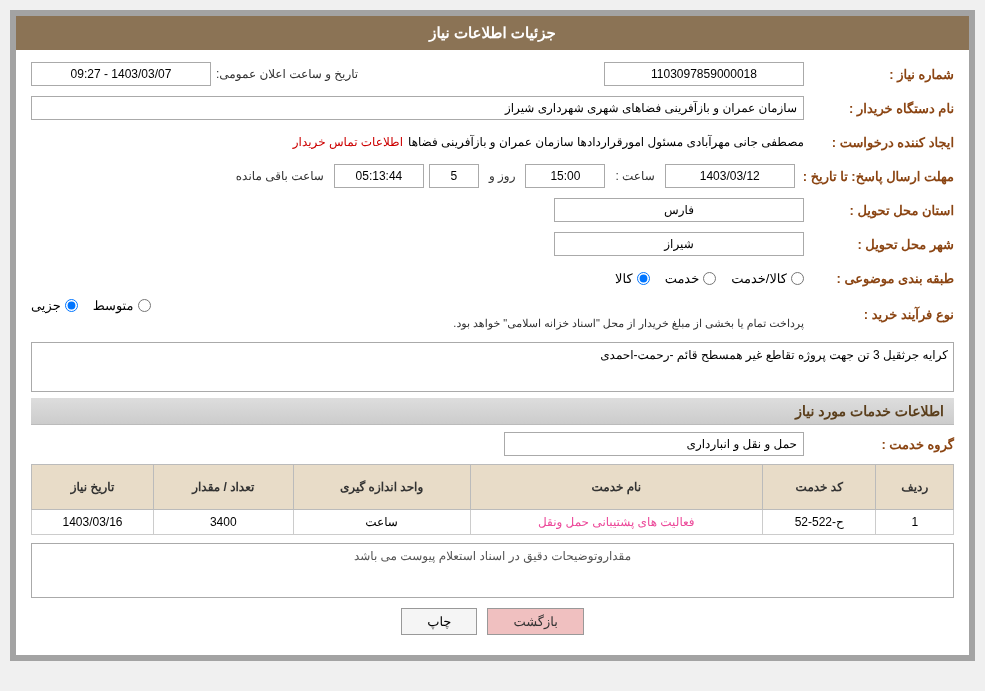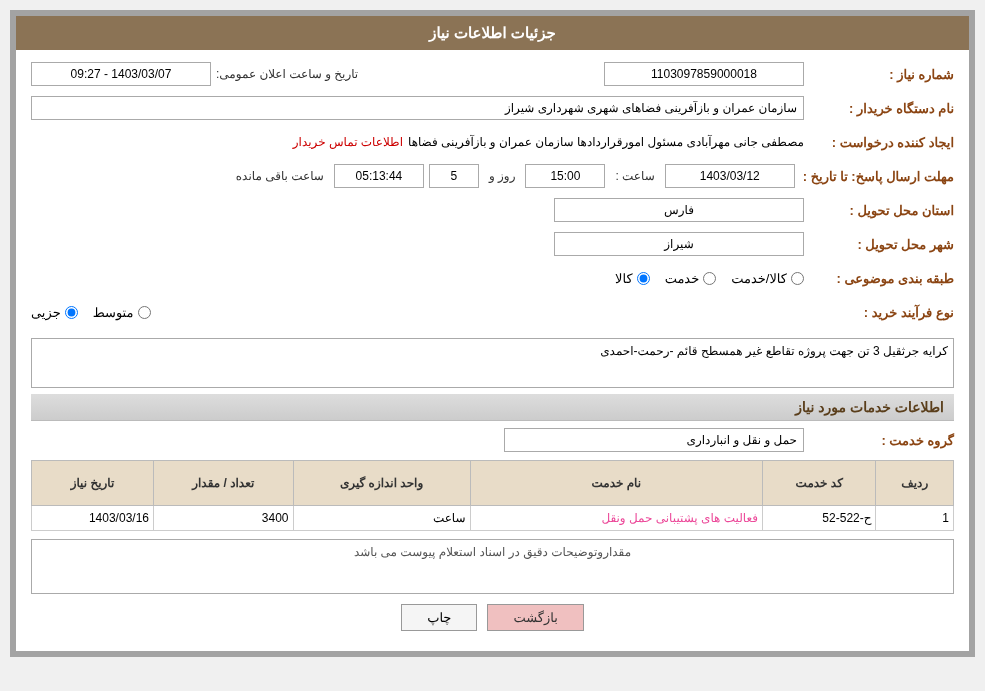--- a/index.html
+++ b/index.html
@@ -108,20 +108,21 @@
       background: #e8dcc8;
       border: 1px solid #bbb;
       padding: 15px 8px;
       text-align: center;
       font-size: 12px;
       color: #333;
     }
     .services-table td {
       border: 1px solid #ccc;
       padding: 5px 4px;
+      text-align: center;
       font-size: 12px;
     }
     .services-table td.service-name {
       color: #ec4899;
     }
     .buyer-notes {
       display: flex;
       align-items: flex-start;
       margin: 8px 0;
     }
@@ -264,20 +265,21 @@
           <div class="radio-group" style="width:100%; justify-content:flex-end;">
             <div class="radio-item">
               <input type="radio" name="farayand" style="">
               <span>متوسط</span>
             </div>
             <div class="radio-item">
               <input type="radio" name="farayand" checked="" style="">
               <span>جزیی</span>
             </div>
           </div>
+          <div style="font-size:11px; color:#333; text-align:right; width:100%;">پرداخت تمام یا بخشی از مبلغ خریدار از محل "اسناد خزانه اسلامی" خواهد بود.</div>
         </div>
       </div>
 
       <div style="height:6px;"></div>
 
       <div class="info-row" style="align-items:flex-start;">
         <div class="value-cell">
           <textarea class="textarea-box" readonly="" style="">کرایه جرثقیل 3 تن جهت پروژه تقاطع غیر همسطح قائم -رحمت-احمدی</textarea>
         </div>
       </div>

